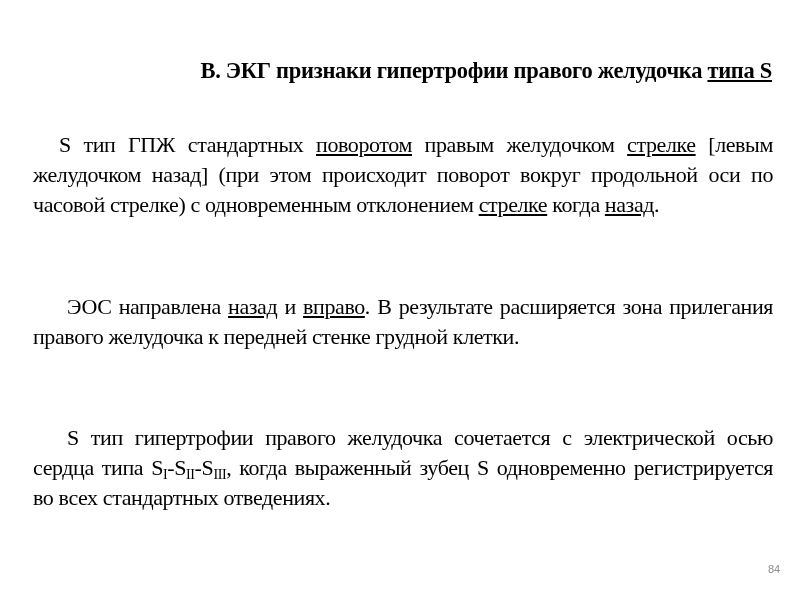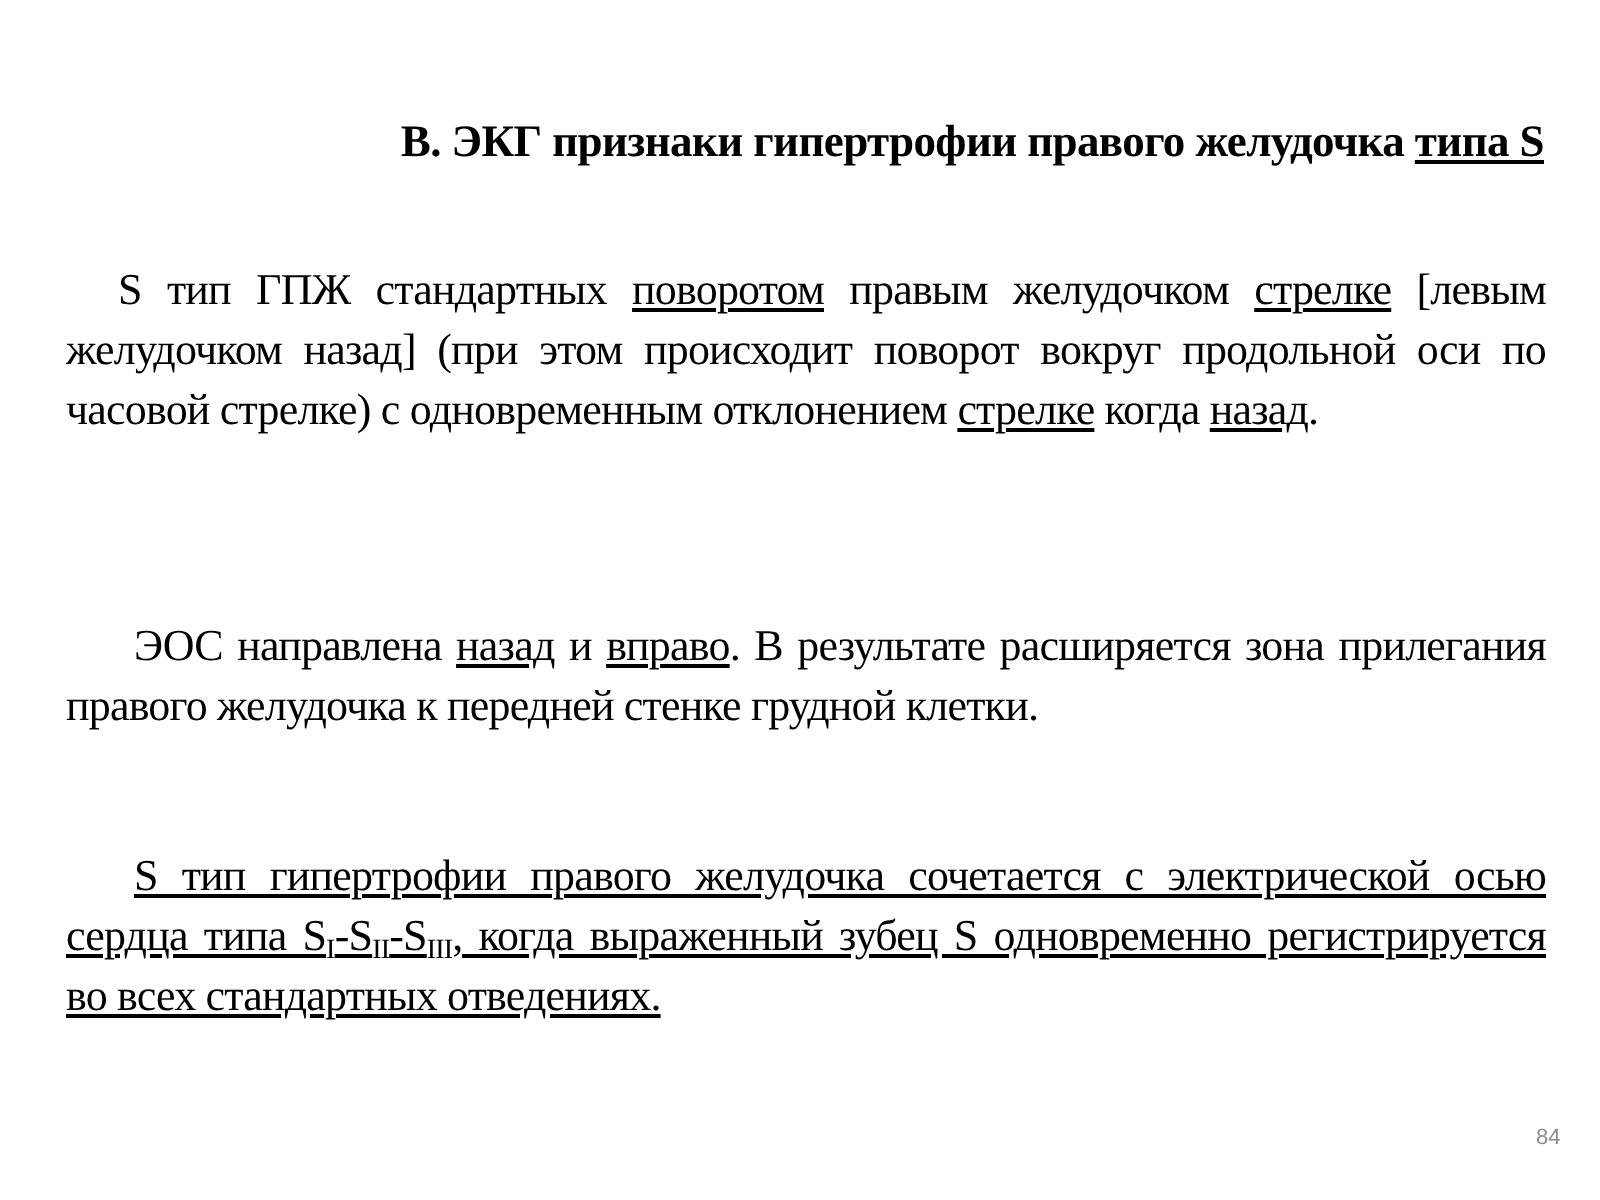--- a/index.html
+++ b/index.html
@@ -10,22 +10,22 @@
     .title {
       position: absolute; left: 52px; top: 58px; width: 720px;
       font-size: 22.5px; font-weight: bold; white-space: nowrap; letter-spacing: -0.3px; text-align: right;
     }
     .para {
       position: absolute; left: 33px; width: 740px;
       font-size: 22px; line-height: 30px; text-align: justify; letter-spacing: -0.4px;
     }
     .para .indent { display: inline-block; }
     .p1 { top: 130px; }
-    .p2 { top: 308px; }
-    .p3 { top: 423px; text-decoration: underline; }
+    .p2 { top: 292px; }
+    .p3 { top: 423px; }
     u { text-decoration: underline; text-underline-offset: 2px; }
     sub { font-size: 14px; vertical-align: -4px; line-height: 0; }
     .page-num {
       position: absolute; left: 768px; top: 563px; font-family: "Liberation Sans", sans-serif;
       font-size: 11px; color: #8c8c8c;
     }
   </style>
 </head>
 <body>
 

